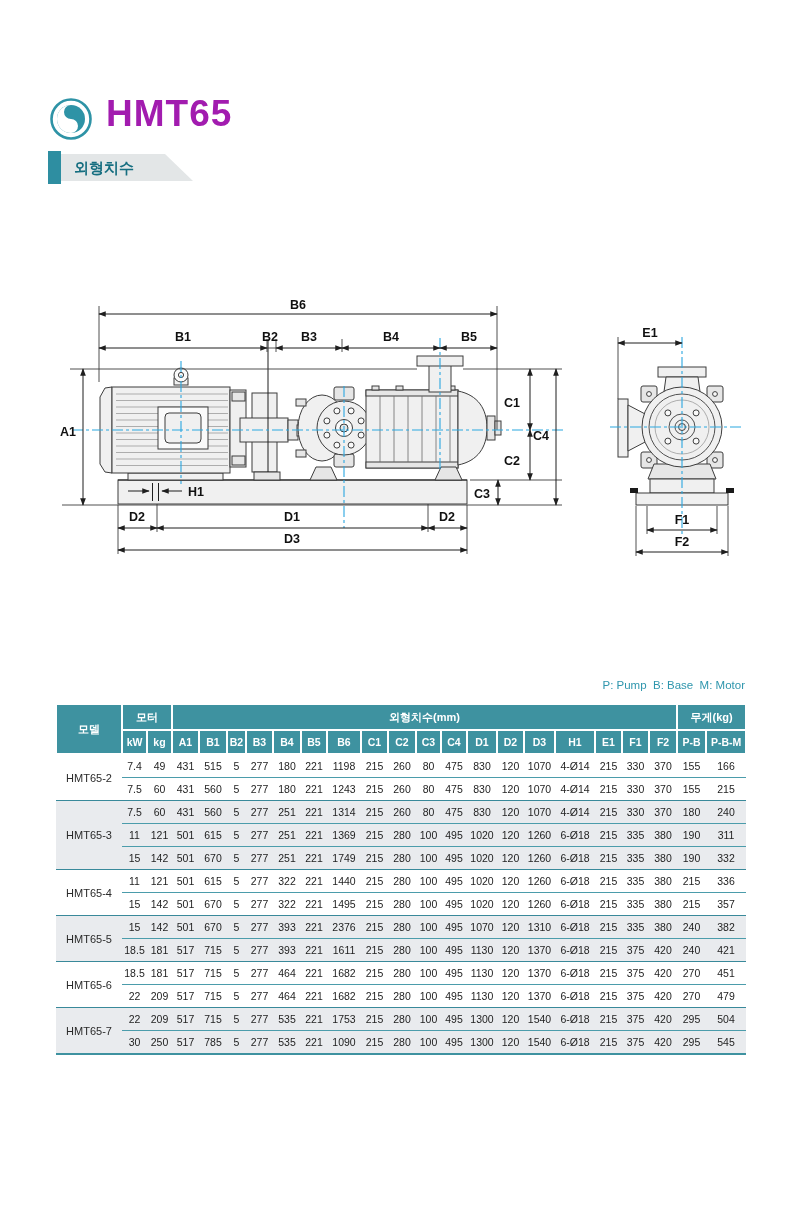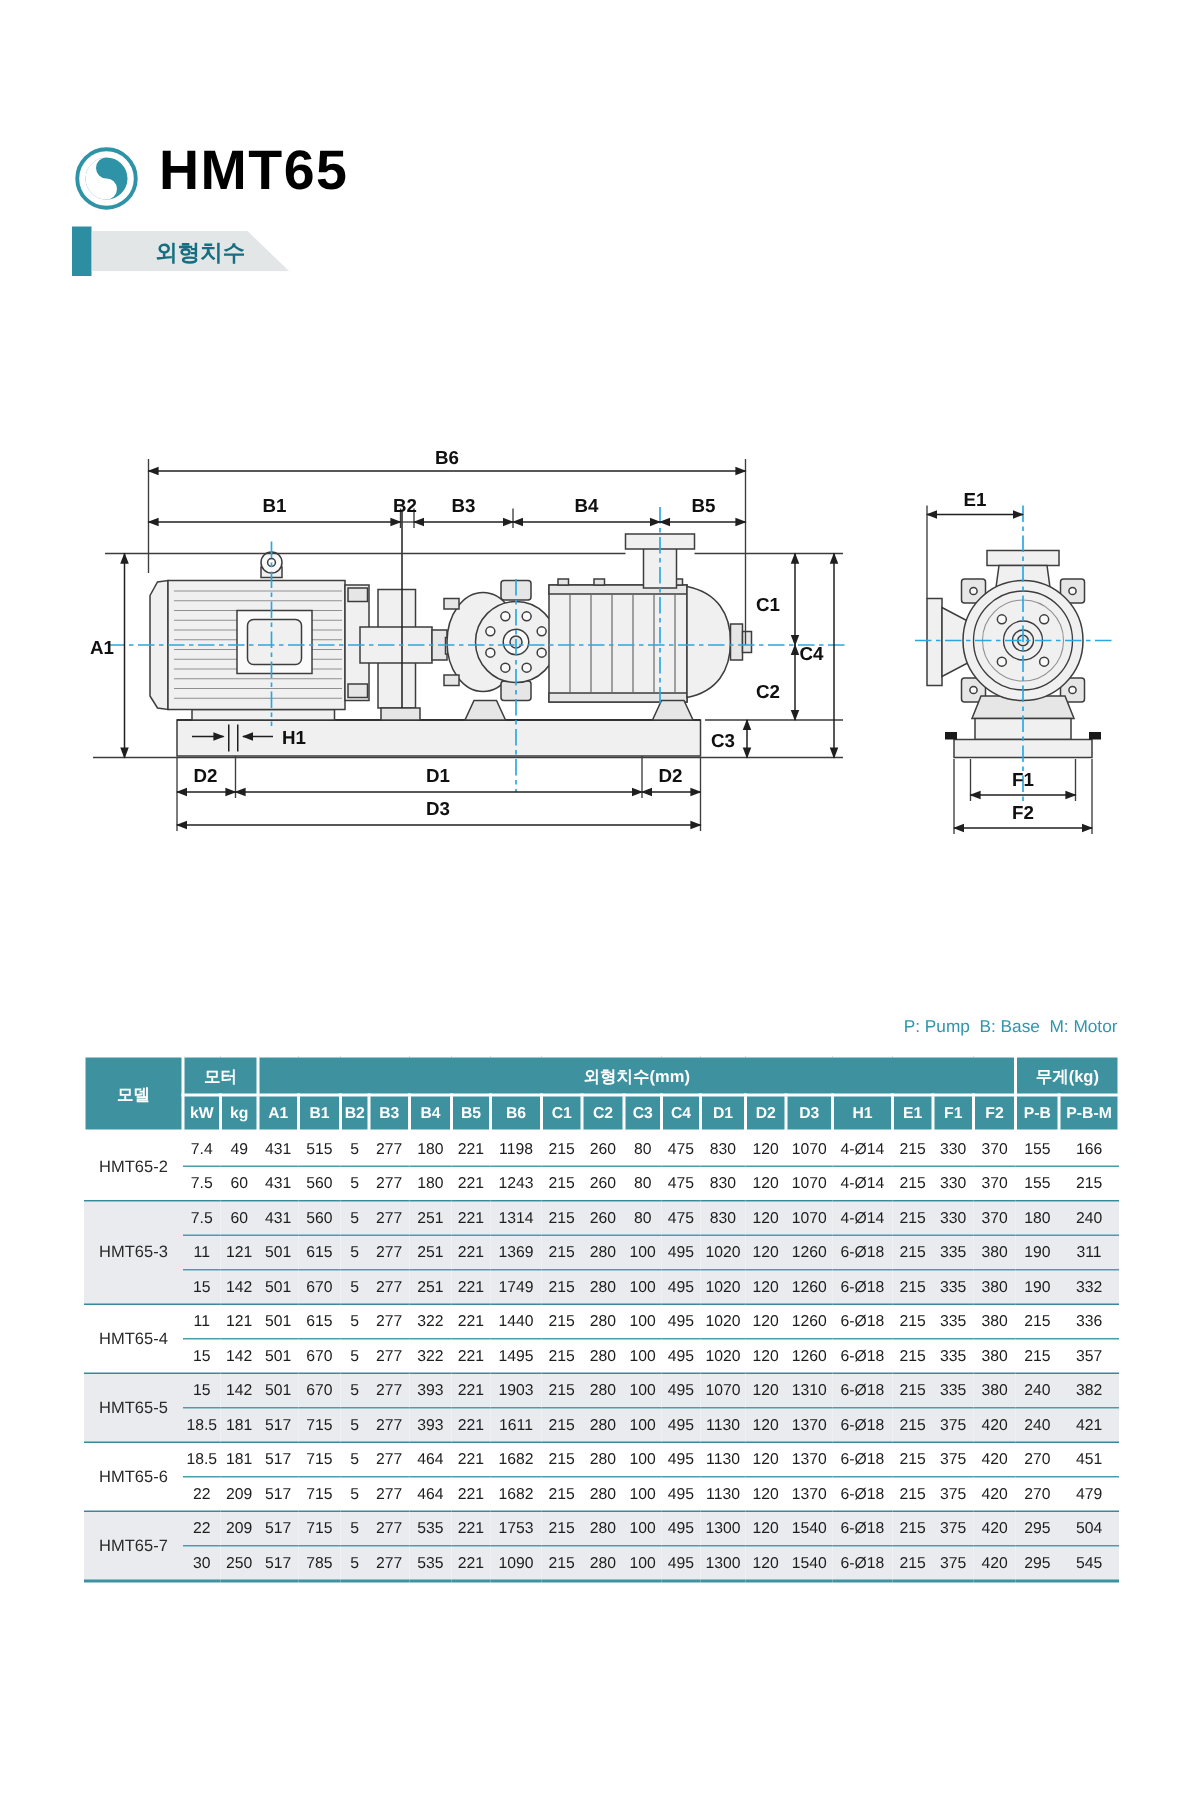--- a/index.html
+++ b/index.html
@@ -1,23 +1,23 @@
 <!DOCTYPE html>
 <html><head>
 <meta charset="utf-8">
 <style>
   html,body{margin:0;padding:0;}
   body{width:800px;height:1211px;position:relative;background:#ffffff;
        font-family:"Liberation Sans","DejaVu Sans",sans-serif;overflow:hidden;}
   .logo{position:absolute;left:48px;top:96px;}
   .page-title{position:absolute;left:106px;top:93px;font-size:37px;font-weight:bold;
-       color:#000000;letter-spacing:1px;}
+       color:#a21caf;letter-spacing:1px;}
   .banner-bar{position:absolute;left:48px;top:151px;width:13px;height:33px;background:#2e8ea1;}
   .banner{position:absolute;left:61px;top:154px;width:132px;height:27px;background:#e3e6e7;
-       clip-path:polygon(0 0,104px 0,132px 100%,0 100%);text-align:center;}
+       clip-path:polygon(0 0,104px 0,132px 100%,0 100%);}
   .banner span{display:block;padding:5px 0 0 13px;font-size:15px;font-weight:bold;color:#166e80;}
   svg.drawing{position:absolute;left:0;top:0;}
   .legend{position:absolute;top:679px;right:55px;font-size:11.5px;font-weight:normal;
        color:#2f96ad;white-space:pre;}
   table.dims{position:absolute;left:55px;top:703px;width:690px;border-collapse:collapse;
        table-layout:fixed;border-bottom:2px solid #3e92a0;}
   table.dims thead th{background:#3e92a0;color:#fff;font-size:11px;font-weight:bold;
        border:2px solid #fff;padding:0;text-align:center;}
   table.dims thead tr.h1 th{height:24px;}
   table.dims thead tr.h2 th{height:22px;font-size:10.5px;}
@@ -440,21 +440,21 @@
       <tr class="alt gstart">
         <td class="model" rowspan="2">HMT65-5</td>
         <td>15</td>
         <td>142</td>
         <td>501</td>
         <td>670</td>
         <td>5</td>
         <td>277</td>
         <td>393</td>
         <td>221</td>
-        <td>1903</td>
+        <td>2376</td>
         <td>215</td>
         <td>280</td>
         <td>100</td>
         <td>495</td>
         <td>1070</td>
         <td>120</td>
         <td>1310</td>
         <td>6-Ø18</td>
         <td>215</td>
         <td>335</td>

